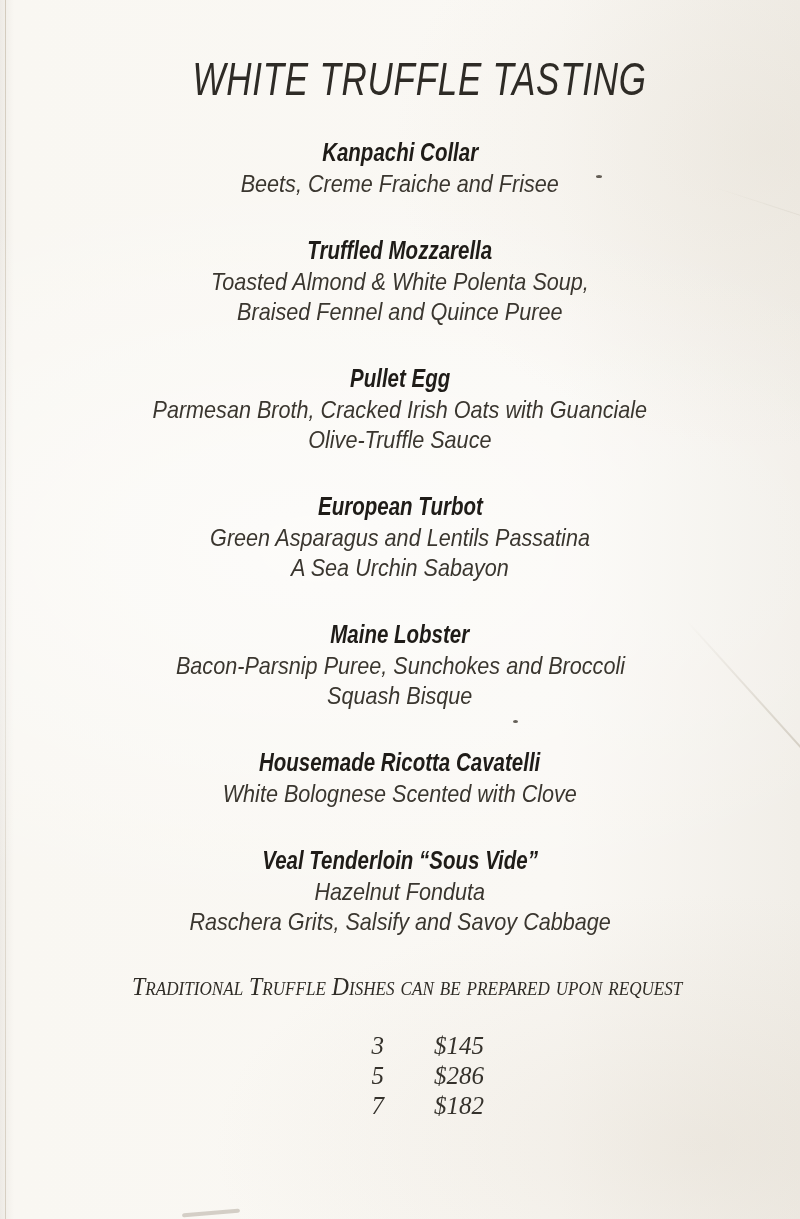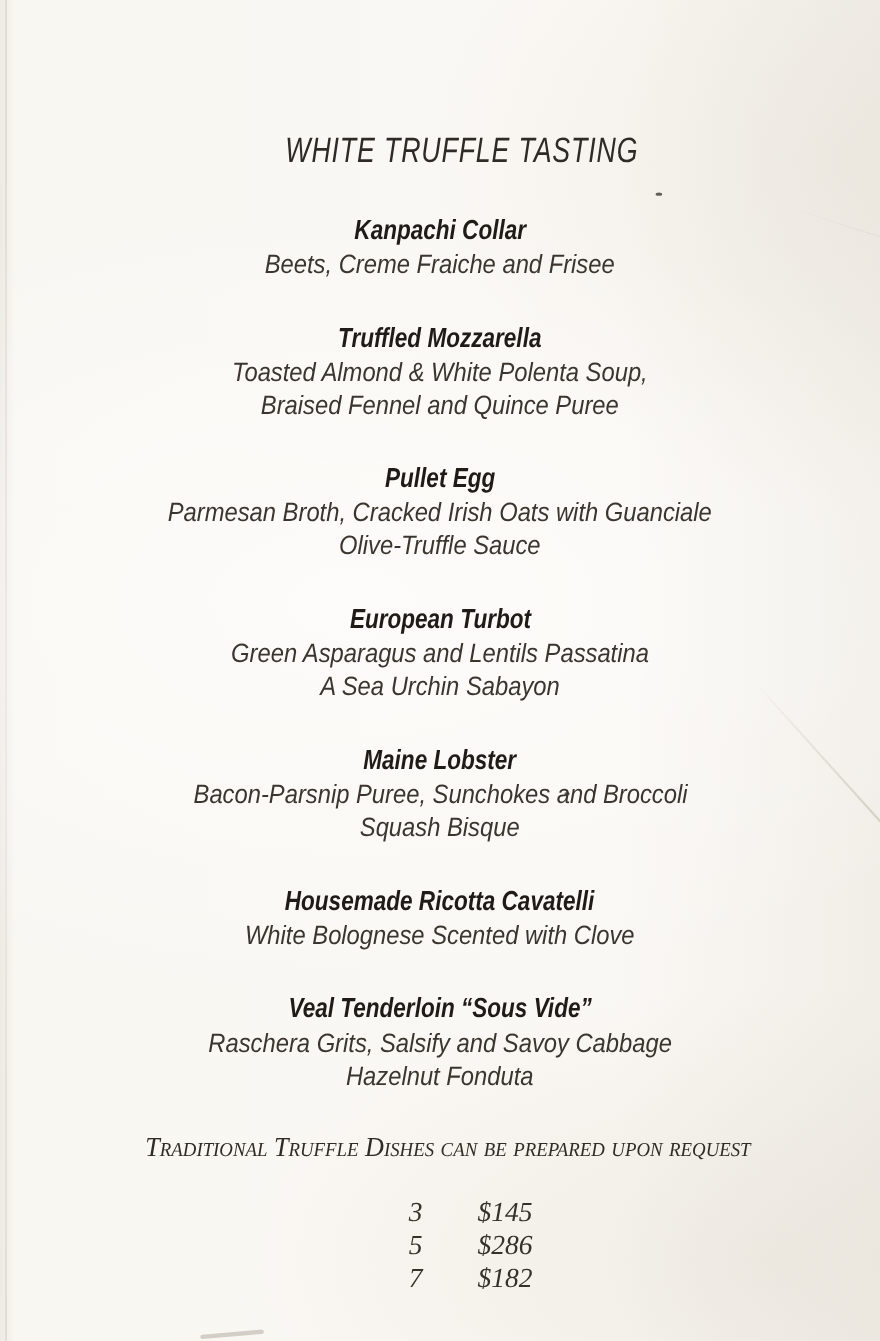--- a/index.html
+++ b/index.html
@@ -63,22 +63,22 @@
 
   .content {
     position: relative;
     width: 100%;
     text-align: center;
     color: #2c2925;
   }
 
   .menu-title {
     margin: 0;
-    padding-top: 112px;
-    font-size: 32px;
+    padding-top: 55px;
+    font-size: 46px;
     font-weight: 400;
     font-style: italic;
     letter-spacing: 1px;
     color: #2e2b26;
     line-height: 48px;
   }
   .menu-title .squeeze {
     display: inline-block;
     transform: scaleX(0.76) translateX(26px);
   }
@@ -196,22 +196,22 @@
       <span class="course-line"><span class="squeeze">Squash Bisque</span></span>
     </div>
 
     <div class="course">
       <span class="course-name"><span class="squeeze">Housemade Ricotta Cavatelli</span></span>
       <span class="course-line"><span class="squeeze">White Bolognese Scented with Clove</span></span>
     </div>
 
     <div class="course">
       <span class="course-name"><span class="squeeze">Veal Tenderloin “Sous Vide”</span></span>
+      <span class="course-line"><span class="squeeze">Hazelnut Fonduta</span></span>
       <span class="course-line"><span class="squeeze">Raschera Grits, Salsify and Savoy Cabbage</span></span>
-      <span class="course-line"><span class="squeeze">Hazelnut Fonduta</span></span>
     </div>
 
   </div>
 
   <div class="note">
     <span class="squeeze">Traditional Truffle Dishes can be prepared upon request</span>
   </div>
 
   <div class="prices">
     <div class="price-row">

